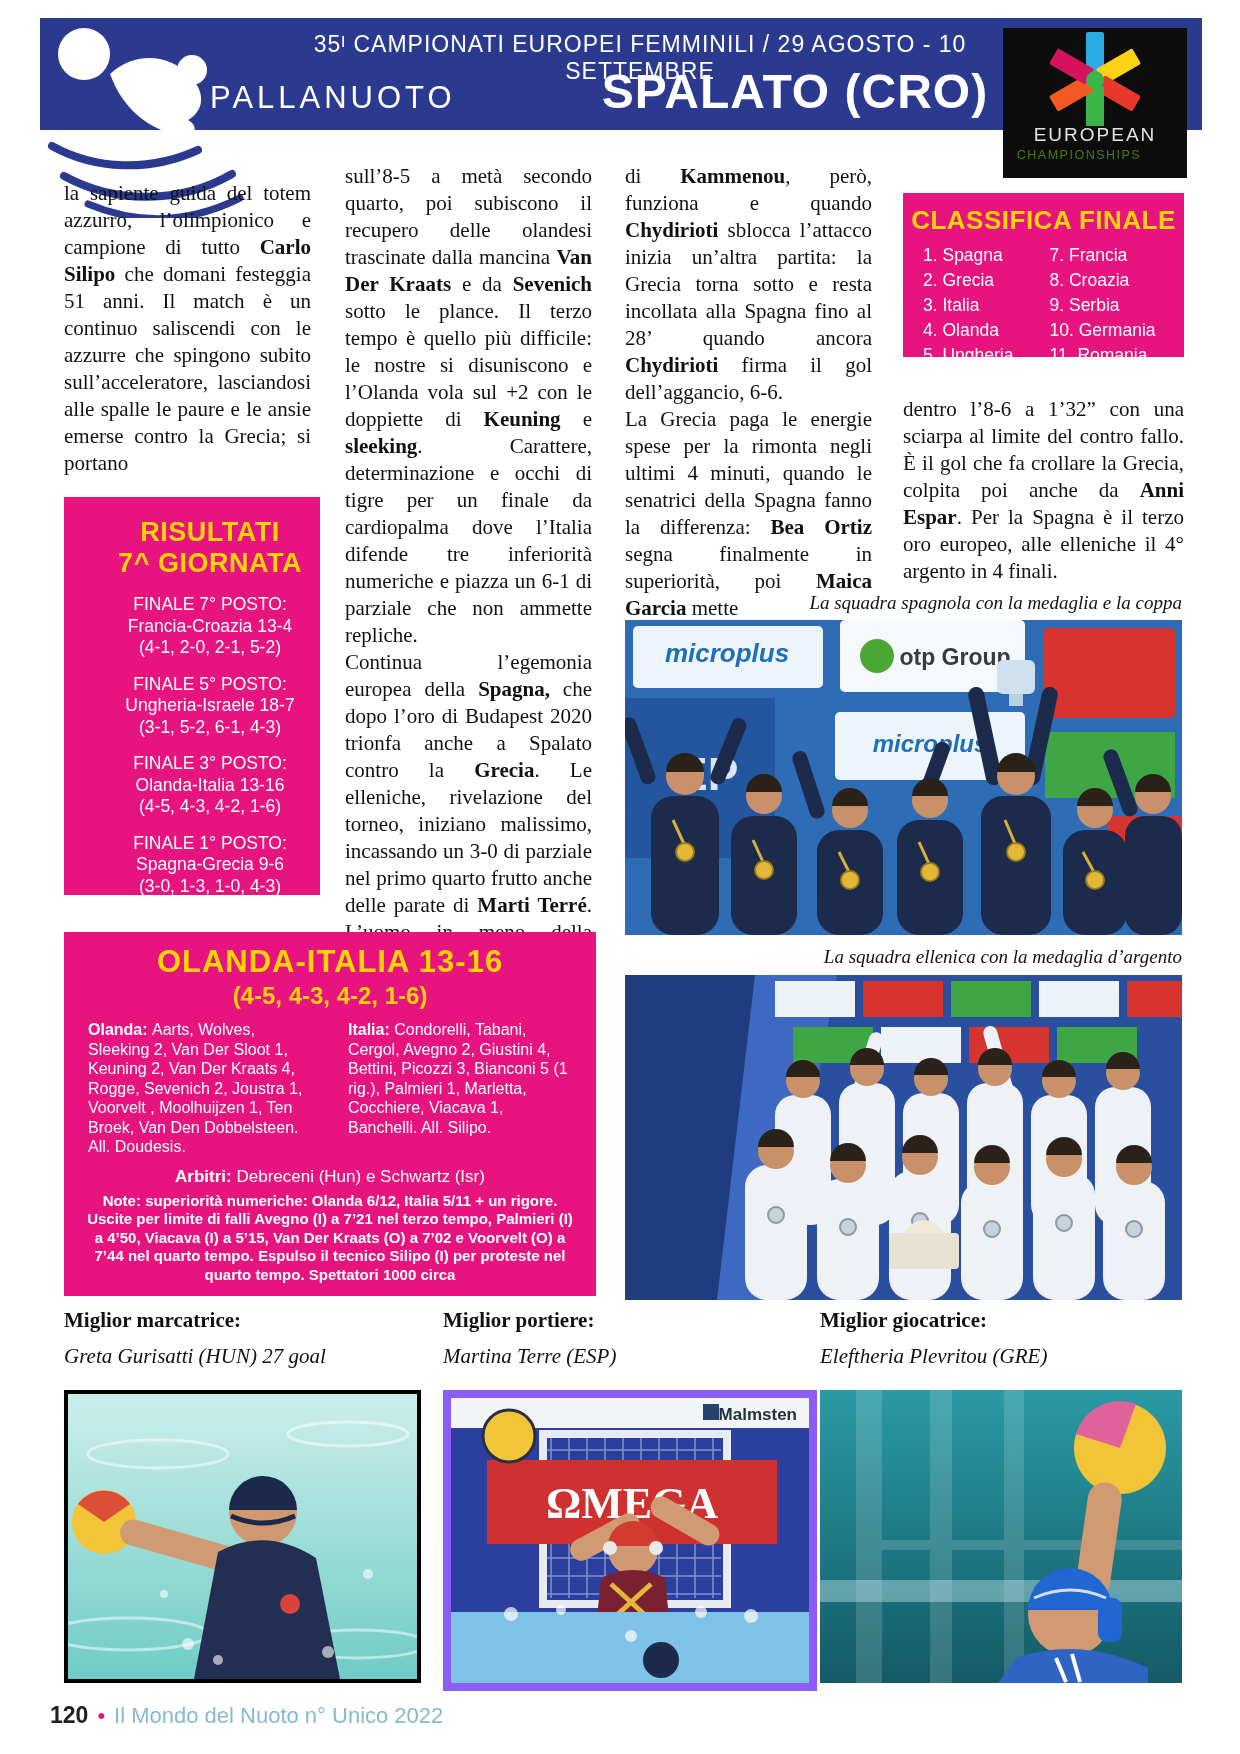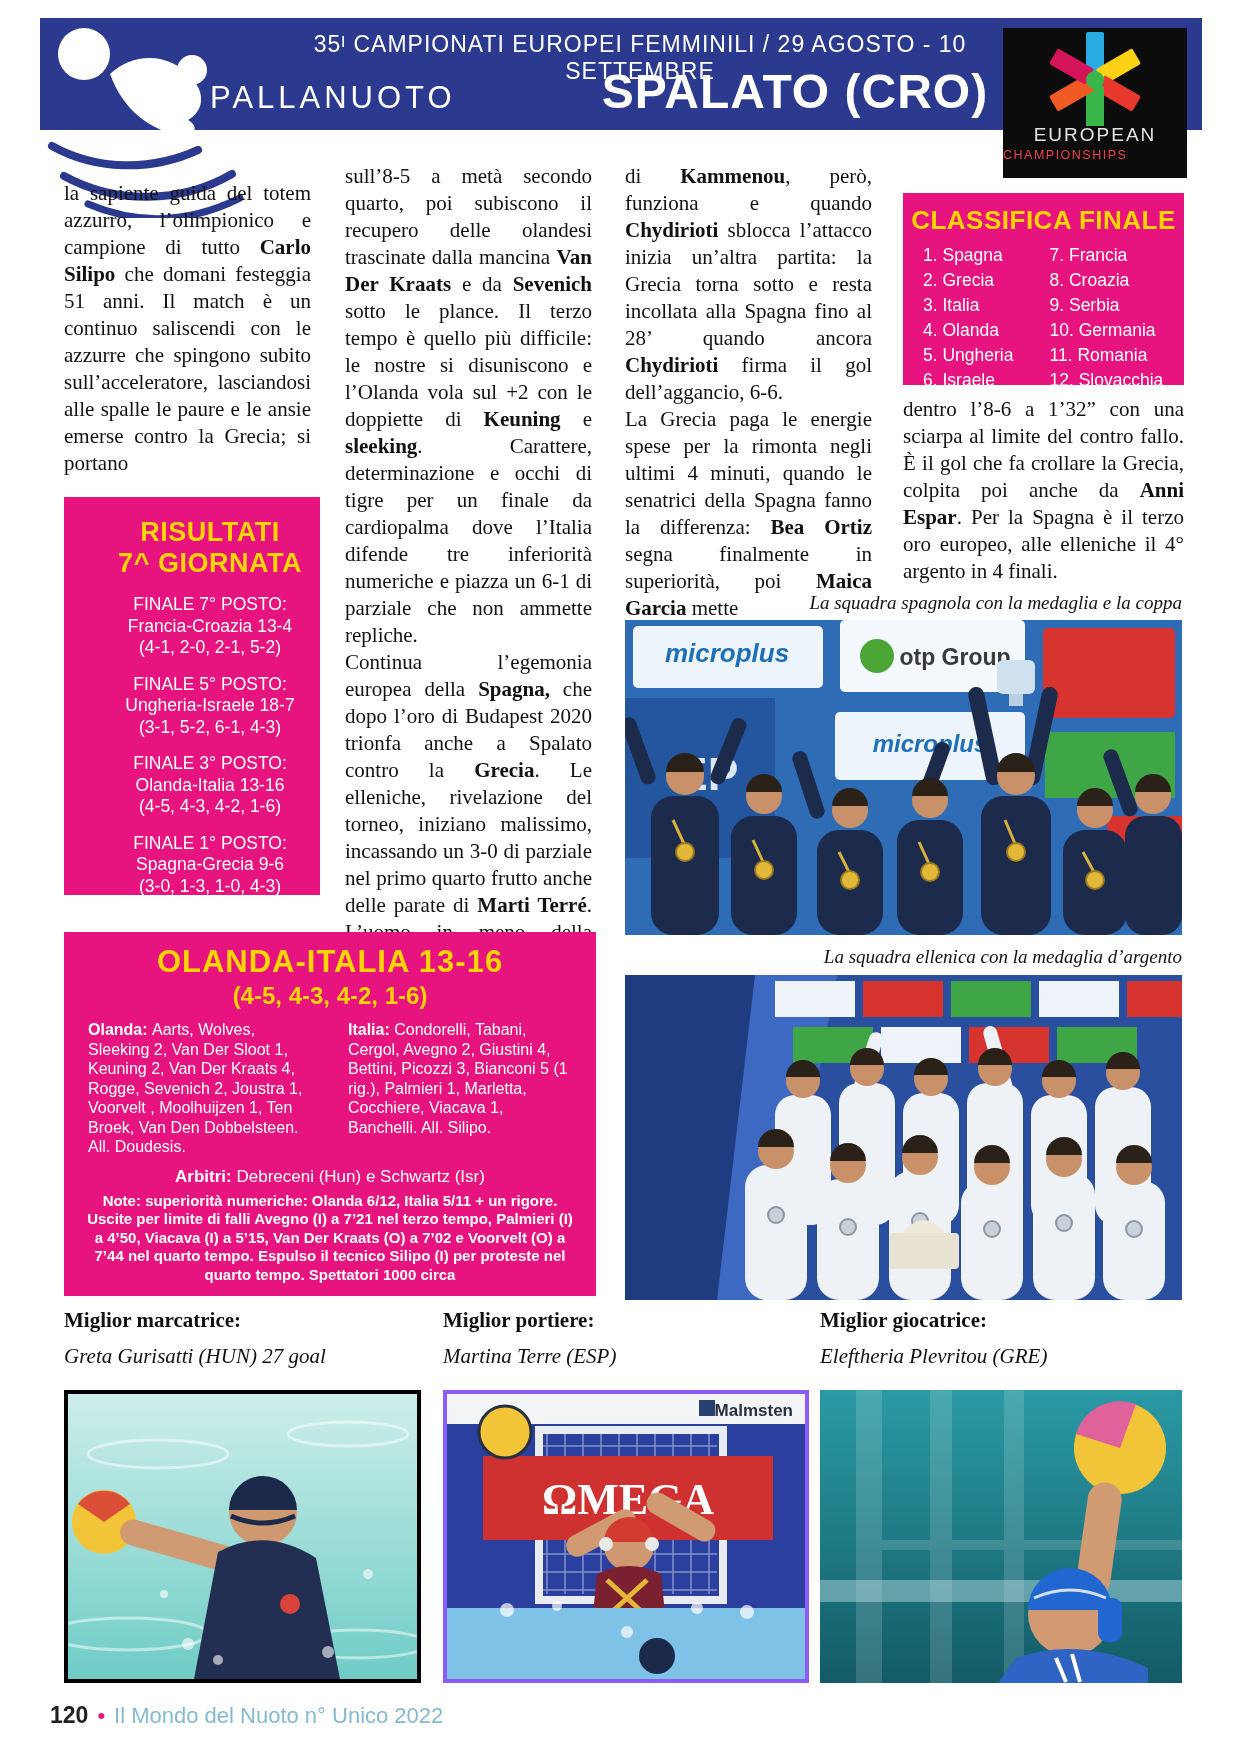--- a/index.html
+++ b/index.html
@@ -11,55 +11,55 @@
          font-family:"Liberation Sans",sans-serif;font-size:23px;letter-spacing:1px;}
   .section{position:absolute;left:170px;top:62px;color:#fff;font-family:"Liberation Sans",sans-serif;
            font-size:31px;letter-spacing:4px;}
   .place{position:absolute;left:520px;top:46px;width:470px;text-align:center;color:#fff;
          font-family:"Liberation Sans",sans-serif;font-size:48px;font-weight:700;letter-spacing:1px;}
   .wplogo{position:absolute;left:40px;top:18px;width:250px;height:200px;}
   .eclogo{position:absolute;left:1003px;top:28px;width:184px;height:150px;background:#0c0c0c;}
   .ecstar{position:absolute;left:32px;top:2px;width:120px;height:96px;}
   .ecl1{position:absolute;left:0;top:96px;width:184px;text-align:center;color:#e3e3e3;
         font-family:"Liberation Sans",sans-serif;font-size:19px;letter-spacing:2px;}
-  .ecl2{position:absolute;left:0;top:120px;width:152px;text-align:left;color:#ef4444;
+  .ecl2{position:absolute;left:0;top:120px;width:152px;text-align:center;color:#4d7c0f;
         font-family:"Liberation Sans",sans-serif;font-size:12.5px;letter-spacing:1.5px;}
   
   .col{position:absolute;width:247px;font-size:21px;line-height:27px;text-align:justify;}
   .col p{margin:0;}
   #c1{left:64px;top:180px;}
   #c2{left:345px;top:163px;}
   #c3{left:625px;top:163px;}
   #c4{left:903px;top:396px;width:281px;}
   
   .pinkbox{position:absolute;background:#e7137e;color:#fff;font-family:"Liberation Sans",sans-serif;box-sizing:border-box;}
   .resbox{left:64px;top:497px;width:256px;height:398px;text-align:center;padding-top:20px;padding-left:36px;}
   .boxtitle{color:#ffd403;font-weight:700;font-size:27px;line-height:31px;white-space:pre-line;letter-spacing:.5px;}
   .game{margin-top:15px;font-size:17.5px;line-height:21.5px;white-space:pre-line;}
-  .classbox{left:903px;top:193px;width:281px;height:192px;padding-top:12px;text-align:center;}
+  .classbox{left:903px;top:193px;width:281px;height:164px;padding-top:12px;text-align:center;}
   .boxtitle2{color:#ffd403;font-weight:700;font-size:26px;letter-spacing:.5px;}
   .standcols{display:flex;text-align:left;padding:7px 8px 0 20px;}
   .standcols>div{flex:1;}
   .standitem{display:block;font-size:17.5px;line-height:25px;}
   .standitem.bold{font-weight:400;}
   .matchbox{left:64px;top:932px;width:532px;height:364px;text-align:center;padding-top:12px;}
   .mtitle{color:#ffd403;font-weight:700;font-size:31px;letter-spacing:1px;}
   .msub{color:#ffd403;font-weight:700;font-size:24px;margin-top:2px;}
   .rosters{display:flex;text-align:left;padding:10px 24px 0;gap:36px;}
   .roster{flex:1;font-size:16px;line-height:19.5px;}
   .roster p,.arbitri p,.note p{margin:0;}
   .arbitri{font-size:17px;margin-top:10px;}
   .note{font-size:15px;line-height:18.5px;margin-top:5px;padding:0 22px;font-weight:bold;}
   
   .photocap{position:absolute;left:625px;width:557px;text-align:right;font-style:italic;font-size:19px;}
   .photo{position:absolute;overflow:hidden;}
   #ph1{left:625px;top:620px;width:557px;height:315px;}
   #ph2{left:625px;top:975px;width:557px;height:325px;}
   #phA{left:64px;top:1390px;width:349px;height:285px;border:4px solid #000;}
-  #phB{left:443px;top:1390px;width:358px;height:285px;border:4px solid #8b5cf6;}
+  #phB{left:443px;top:1390px;width:358px;height:285px;border:8px solid #8b5cf6;}
   #phC{left:820px;top:1390px;width:362px;height:293px;}
   .photo svg{display:block;width:100%;height:100%;}
   
   .best{position:absolute;width:360px;}
   .blabel{font-weight:700;font-size:21px;}
   .bname{font-style:italic;font-size:21px;margin-top:11px;}
   #b1{left:64px;top:1308px;} #b2{left:443px;top:1308px;} #b3{left:820px;top:1308px;}
   
   .footer{position:absolute;left:50px;top:1702px;font-family:"Liberation Sans",sans-serif;font-size:22px;}
   .fpage{font-weight:700;color:#231f20;font-size:23px;}

